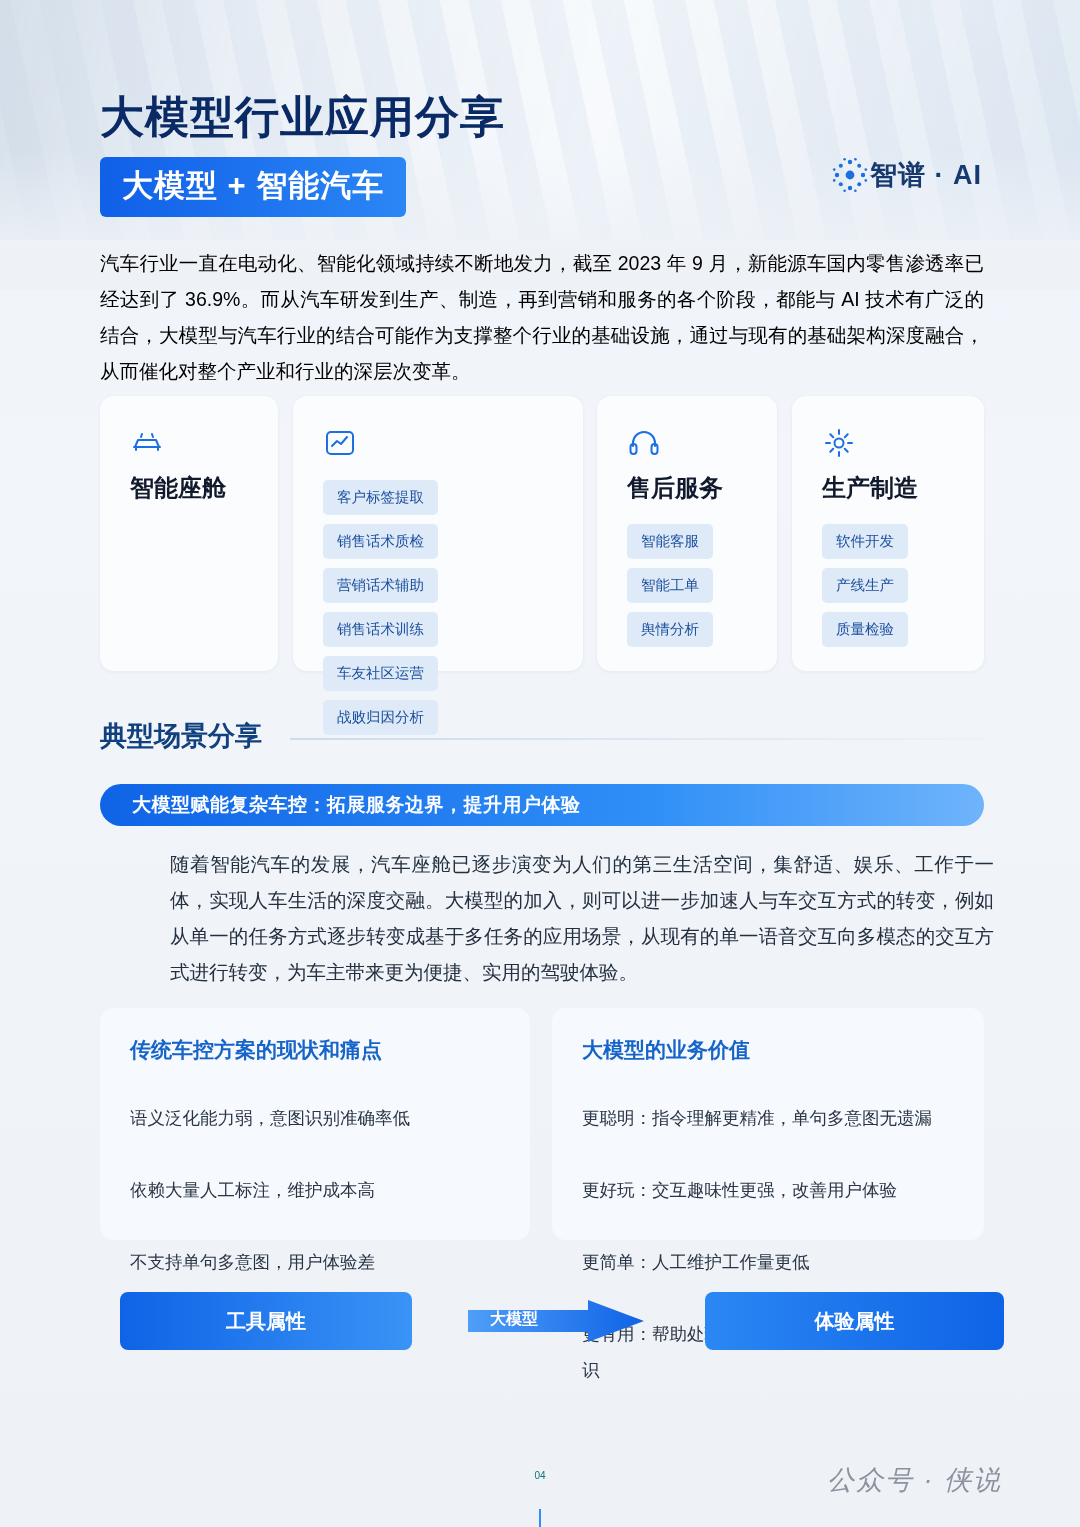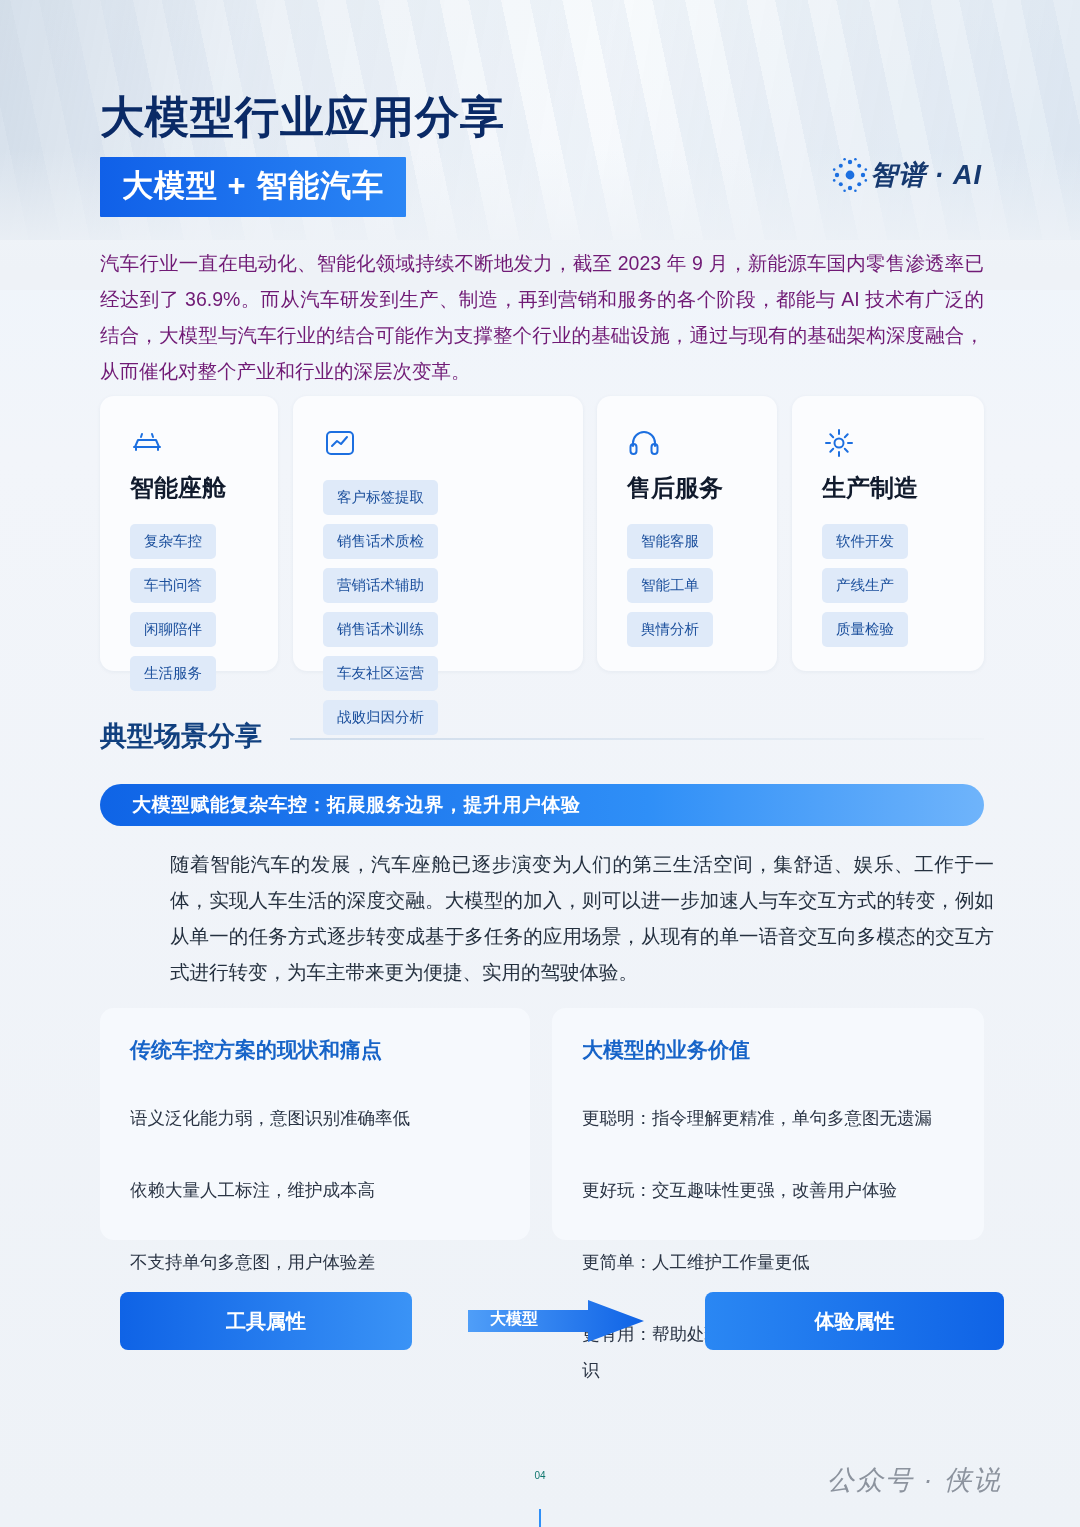--- a/index.html
+++ b/index.html
@@ -33,34 +33,34 @@
   .title {
     position:absolute; left:100px; top:88px;
     font-size:44px; font-weight:bold; color:#0a2a66;
     letter-spacing:1px;
   }
   .subtitle-pill {
     position:absolute; left:100px; top:157px;
     background:linear-gradient(90deg,#1060e8 0%, #2b86f5 100%);
     color:#fff; font-size:31px; font-weight:bold;
     padding:8px 22px 10px 22px;
-    border-radius:1px;
+    border-radius:6px;
     letter-spacing:1px;
   }
   .logo {
     position:absolute; right:98px; top:155px;
-    display:flex; align-items:center; gap:0;font-style:italic;
+    display:flex; align-items:center; gap:0;
   }
   .logo-mark { width:40px; height:40px; position:relative; }
   .logo-text { font-size:27px; font-weight:bold; color:#16396f; letter-spacing:1px; }
 
   
   .intro {
     position:absolute; left:100px; top:245px; width:884px;
-    font-size:19.5px; line-height:36px; color:#701a75;
+    font-size:19.5px; line-height:36px; color:#000000;
     text-align:justify;
   }
 
   
   .cards { position:absolute; left:100px; top:396px; width:884px; height:275px; }
   .card {
     position:absolute; top:0;
     background:#fbfcfe;
     border-radius:14px;
     box-shadow:0 1px 4px rgba(30,60,100,0.06);
@@ -191,26 +191,20 @@
 
     <div class="card" style="left:0; width:178px;">
       <div class="card-icon">
         <svg width="34" height="34" viewBox="0 0 34 34" fill="none" stroke="#1c6fe0" stroke-width="2">
           <path d="M4 21h26M6 21v3M28 21v3" stroke-linecap="round"></path>
           <path d="M5 21l3-7h18l3 7" stroke-linejoin="round"></path>
           <path d="M11 11l1-3M23 11l-1-3" stroke-linecap="round"></path>
         </svg>
       </div>
       <div class="card-title">智能座舱</div>
-      <div class="tag-wrap">
-        <span class="tag">复杂车控</span>
-        <span class="tag">车书问答</span>
-        <span class="tag">闲聊陪伴</span>
-        <span class="tag">生活服务</span>
-      </div>
     </div>
 
     <div class="card" style="left:193px; width:290px;">
       <div class="card-icon">
         <svg width="34" height="34" viewBox="0 0 34 34" fill="none" stroke="#1c6fe0" stroke-width="2">
           <rect x="4" y="6" width="26" height="22" rx="4"></rect>
           <path d="M9 20l5-5 4 3 6-7" stroke-linecap="round" stroke-linejoin="round"></path>
         </svg>
       </div>
       <div class="tag-wrap" style="width:230px;">

